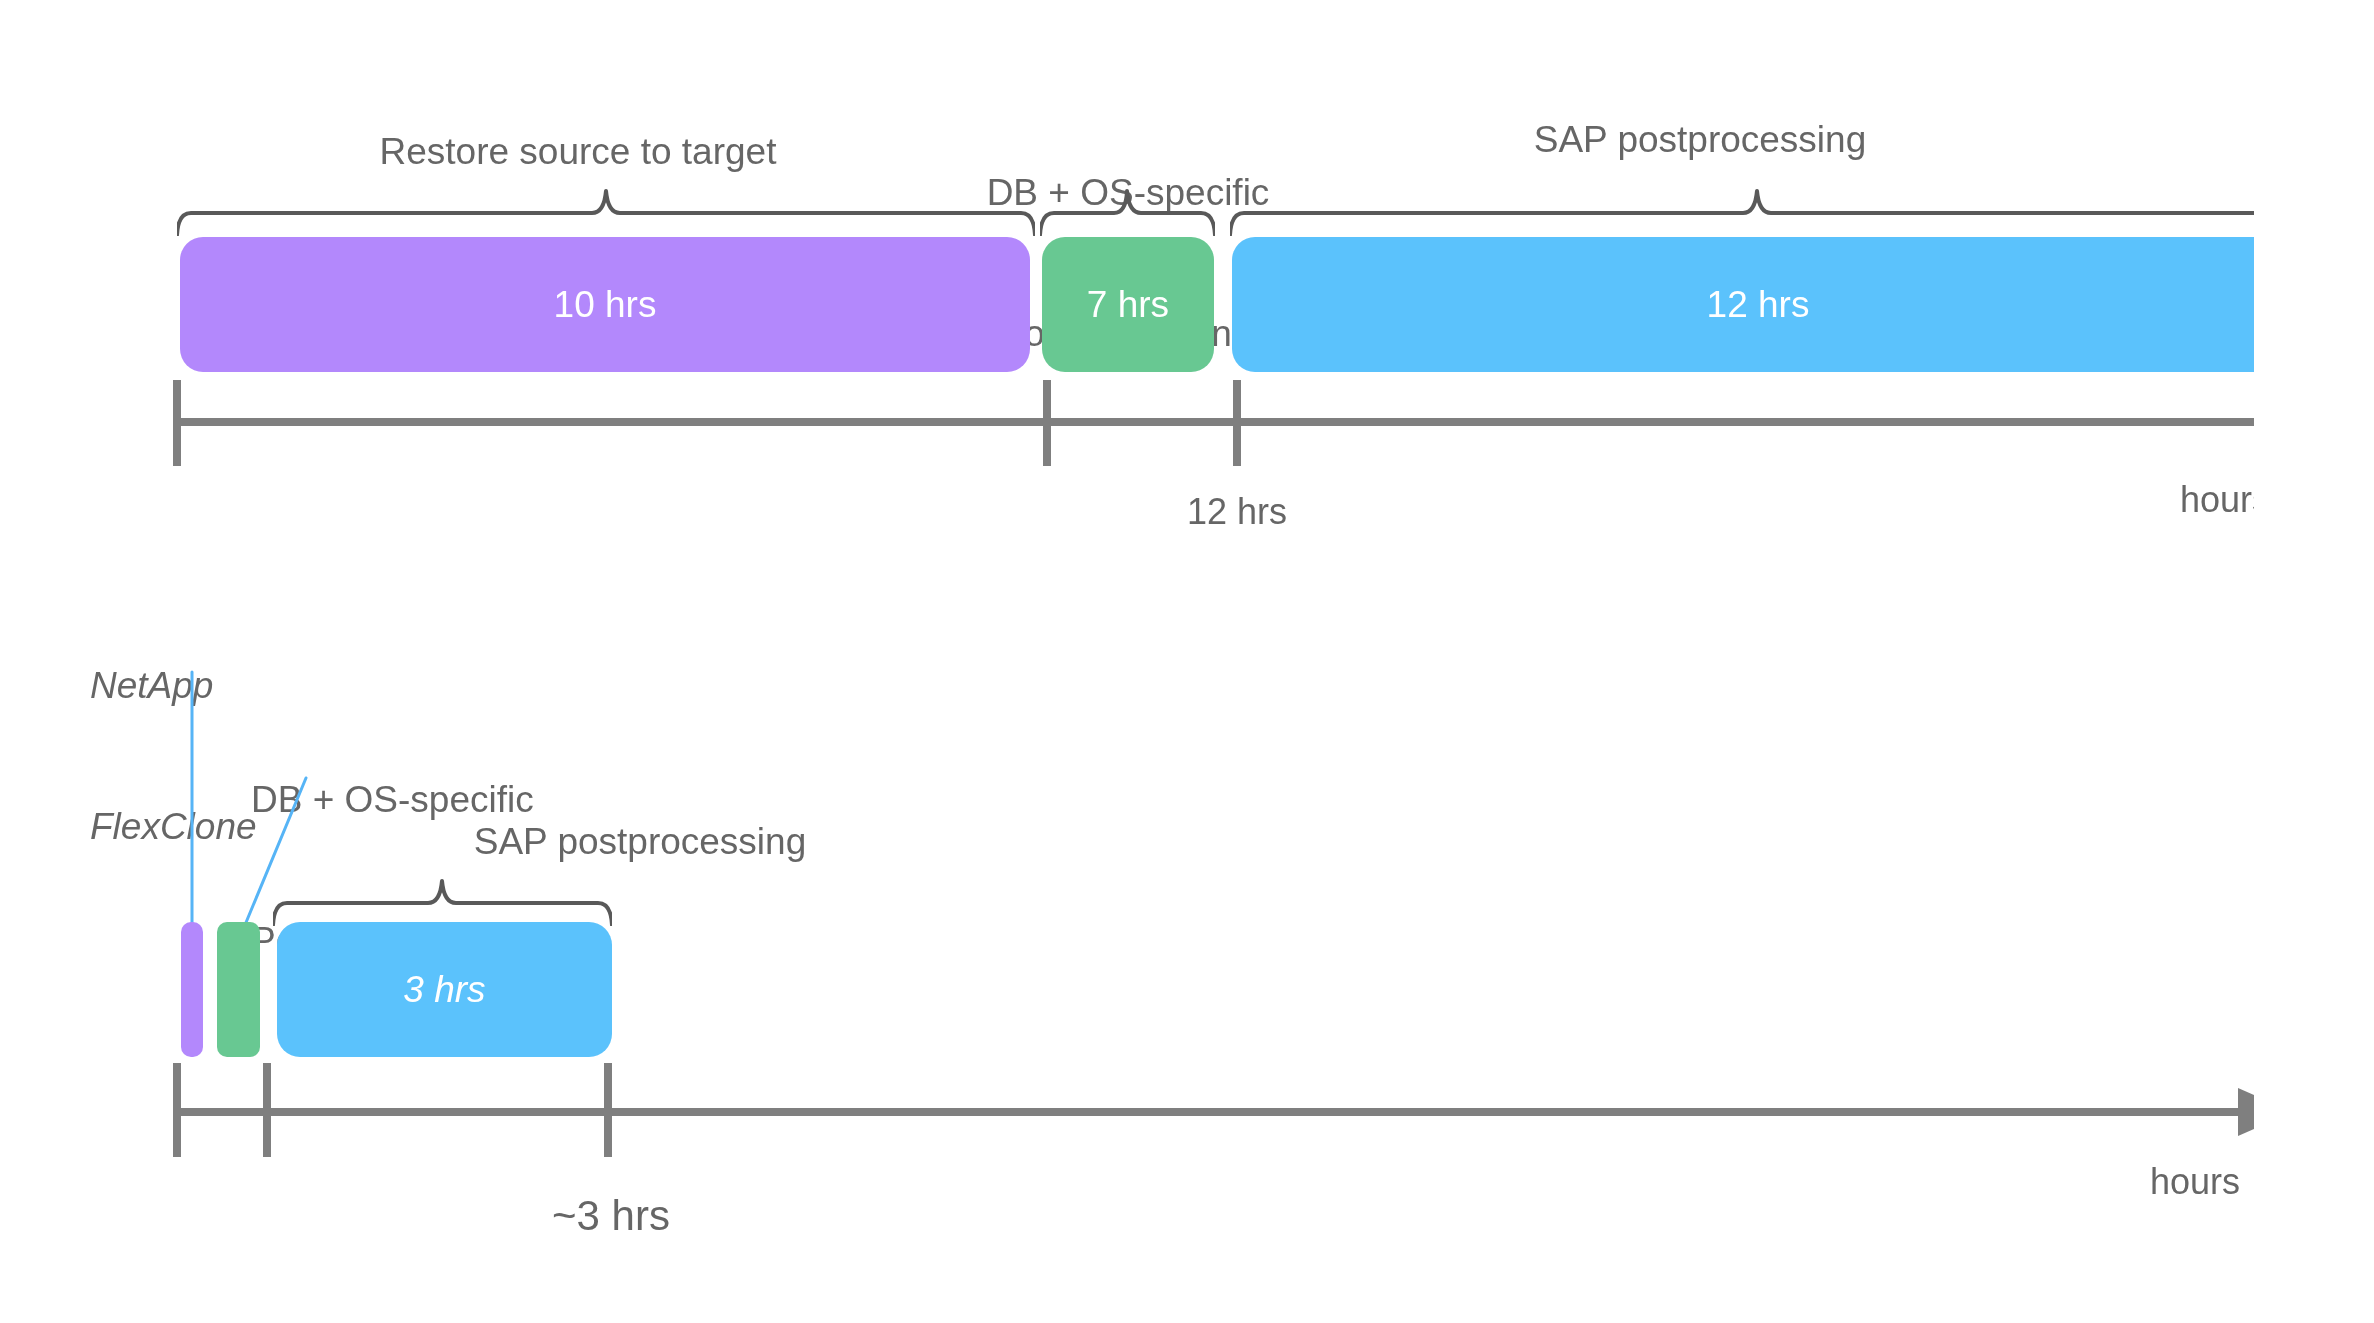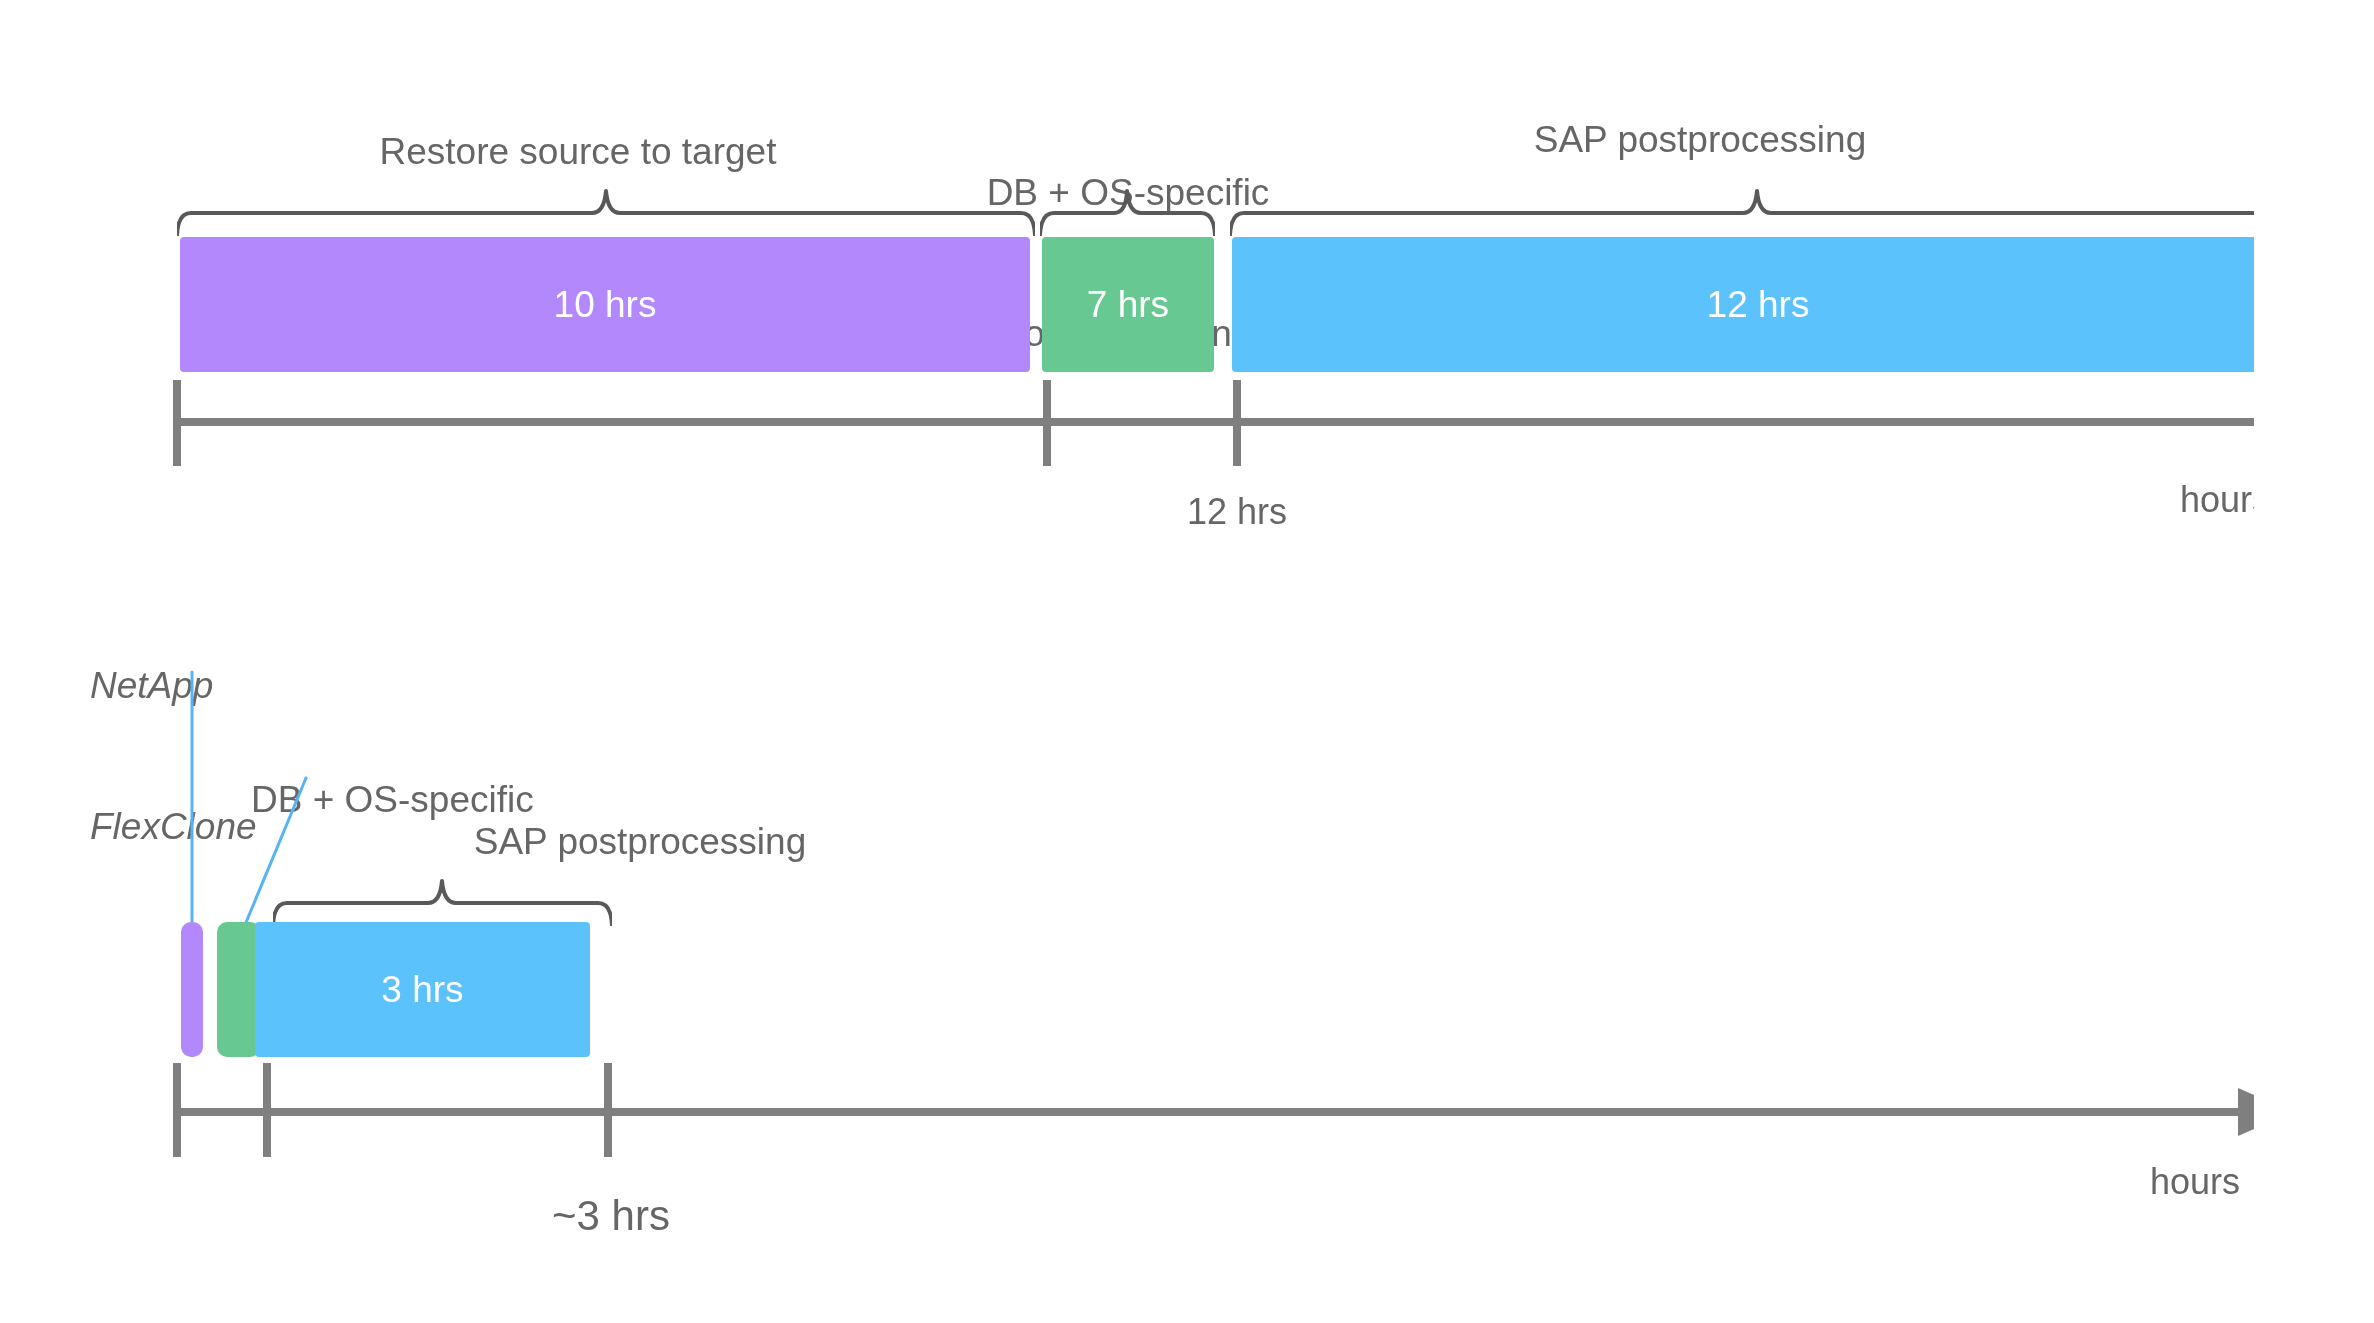--- a/index.html
+++ b/index.html
@@ -11,21 +11,21 @@
     position:relative; width:2254px; height:1323px; background:#ffffff;
     font-family:"Liberation Sans", sans-serif; overflow:hidden;
   }
   .lbl{
     position:absolute; color:var(--text); font-size:37px; line-height:47px;
     white-space:pre; 
   }
   .center{text-align:center;}
   .right{text-align:center;}
   .bar{
-    position:absolute; height:135px; border-radius:4px;
+    position:absolute; height:135px; border-radius:23px;
     display:flex; align-items:center; justify-content:center;
     color:#ffffff; font-size:37px;
   }
   .bar.mini{border-radius:10px;}
   .bar.purple{background:var(--purple);}
   .bar.green{background:var(--green);}
   .bar.blue{background:var(--blue);}
   .brace{position:absolute; height:48px;}
   .brace path{fill:none; stroke:var(--brace); stroke-width:4; stroke-linecap:round; stroke-linejoin:round;}
   .axis-svg{position:absolute; left:0; width:2374px; height:100px;}
@@ -102,21 +102,21 @@
       <line x1="42" y1="22" x2="42" y2="287"></line>
       <line x1="156" y1="128" x2="90" y2="287"></line>
     </svg>
 
     <svg class="brace" style="left:273px; top:878px;" width="339" height="48" viewBox="0 0 339 48">
       <path d="M0,47 Q1,25 14,25 L155,25 Q167,25 169,3 Q171,25 183,25 L325,25 Q338,25 339,47"></path>
     </svg>
 
     <div class="bar mini purple" style="left:181px; top:922px; width:22px;"></div>
     <div class="bar mini green" style="left:217px; top:922px; width:43px;"></div>
-    <div class="bar blue" style="left:255px; top:922px; width:335px;">
+    <div class="bar blue" style="left:277px; top:922px; width:335px;font-style:italic;">
       <span>3 hrs</span>
     </div>
 
     <svg class="axis-svg" style="top:1062px;" viewBox="0 0 2374 100">
       <line x1="177" y1="50" x2="2240" y2="50"></line>
       <polygon points="2238,26 2238,74 2292,50"></polygon>
       <rect x="173" y="1" width="8" height="94"></rect>
       <rect x="263" y="1" width="8" height="94"></rect>
       <rect x="604" y="1" width="8" height="94"></rect>
     </svg>

